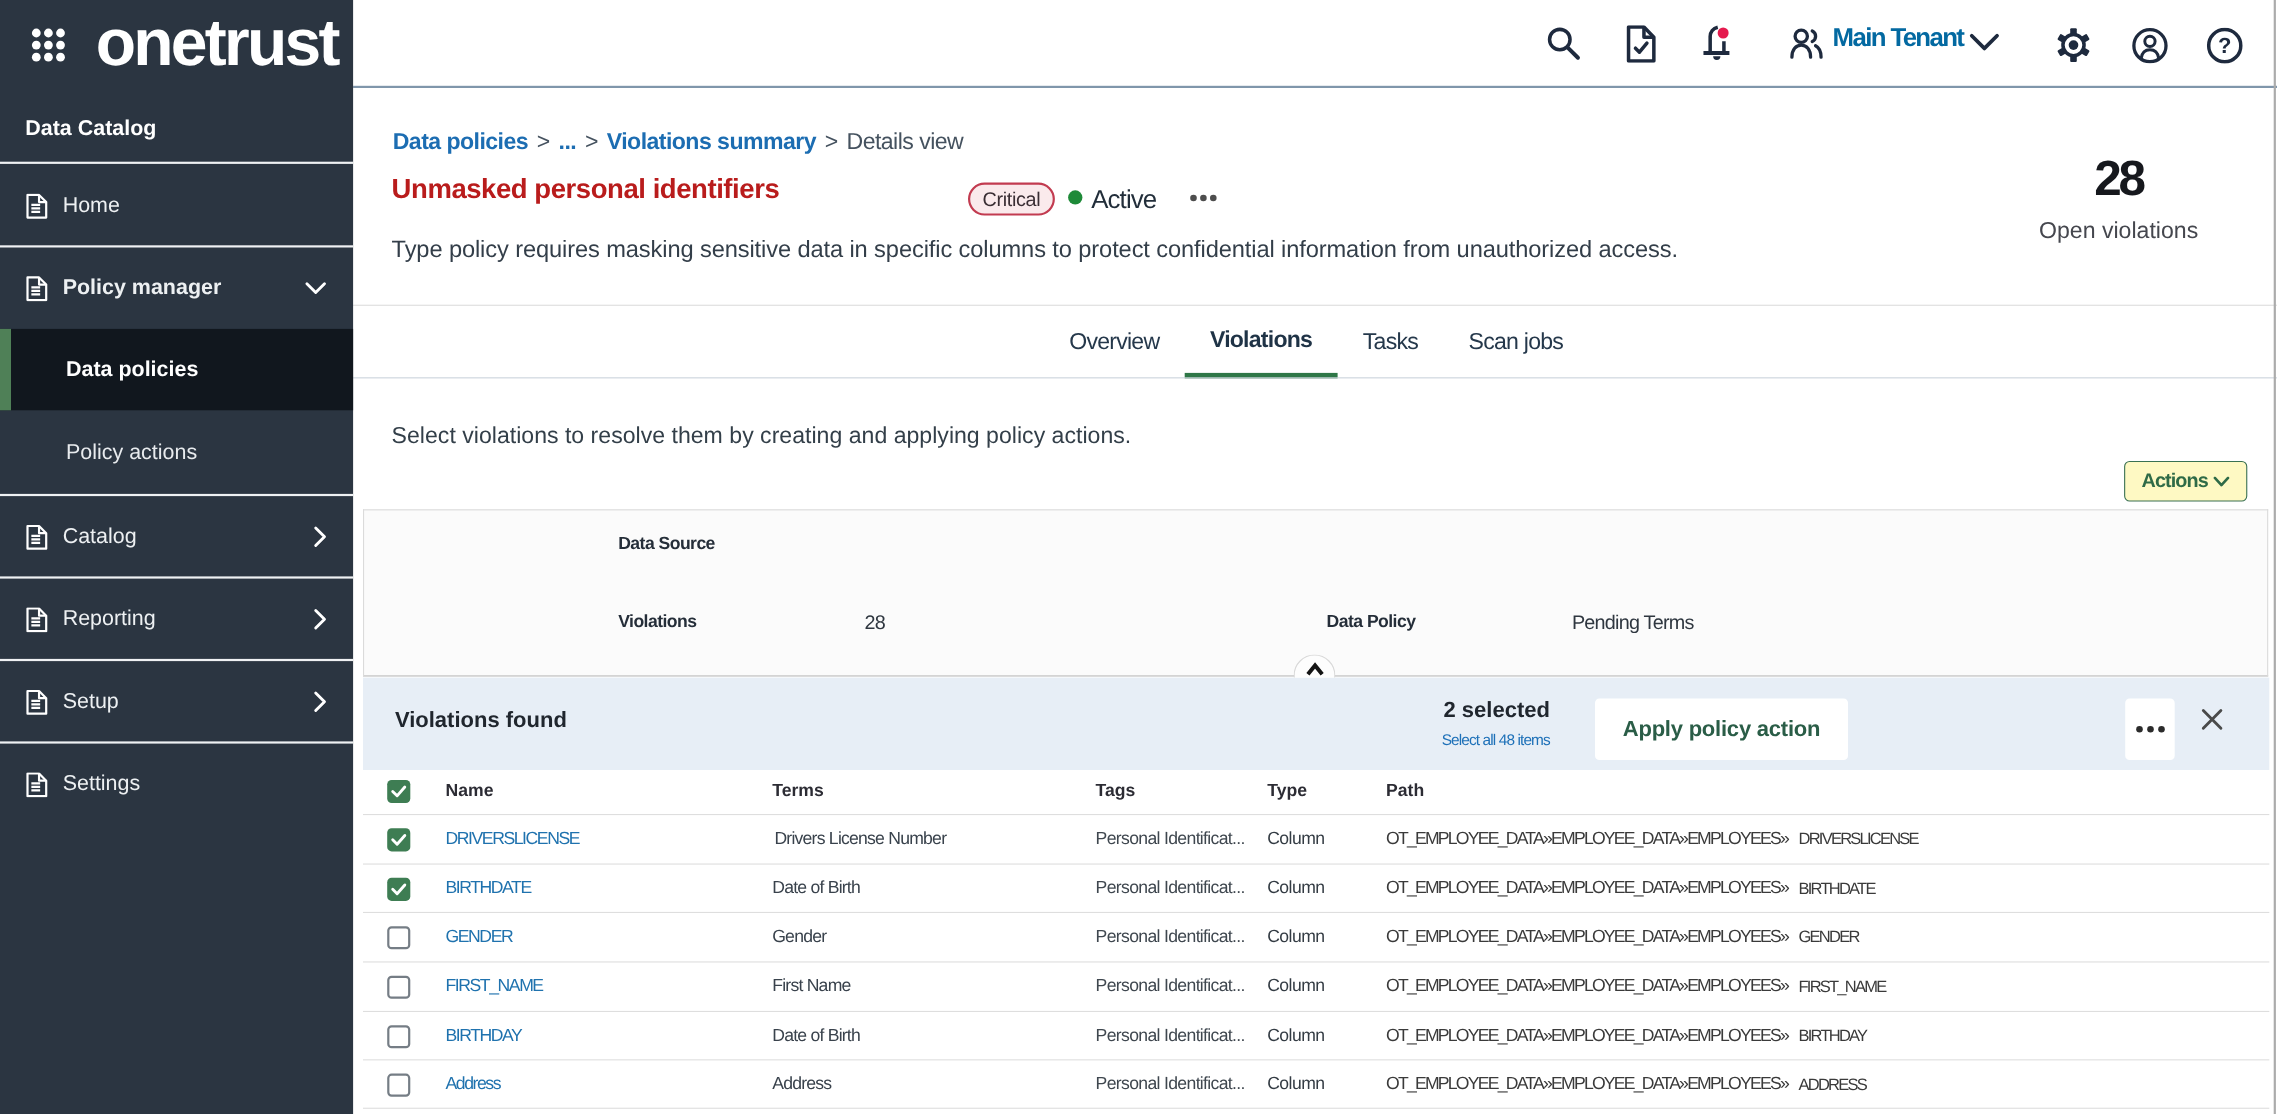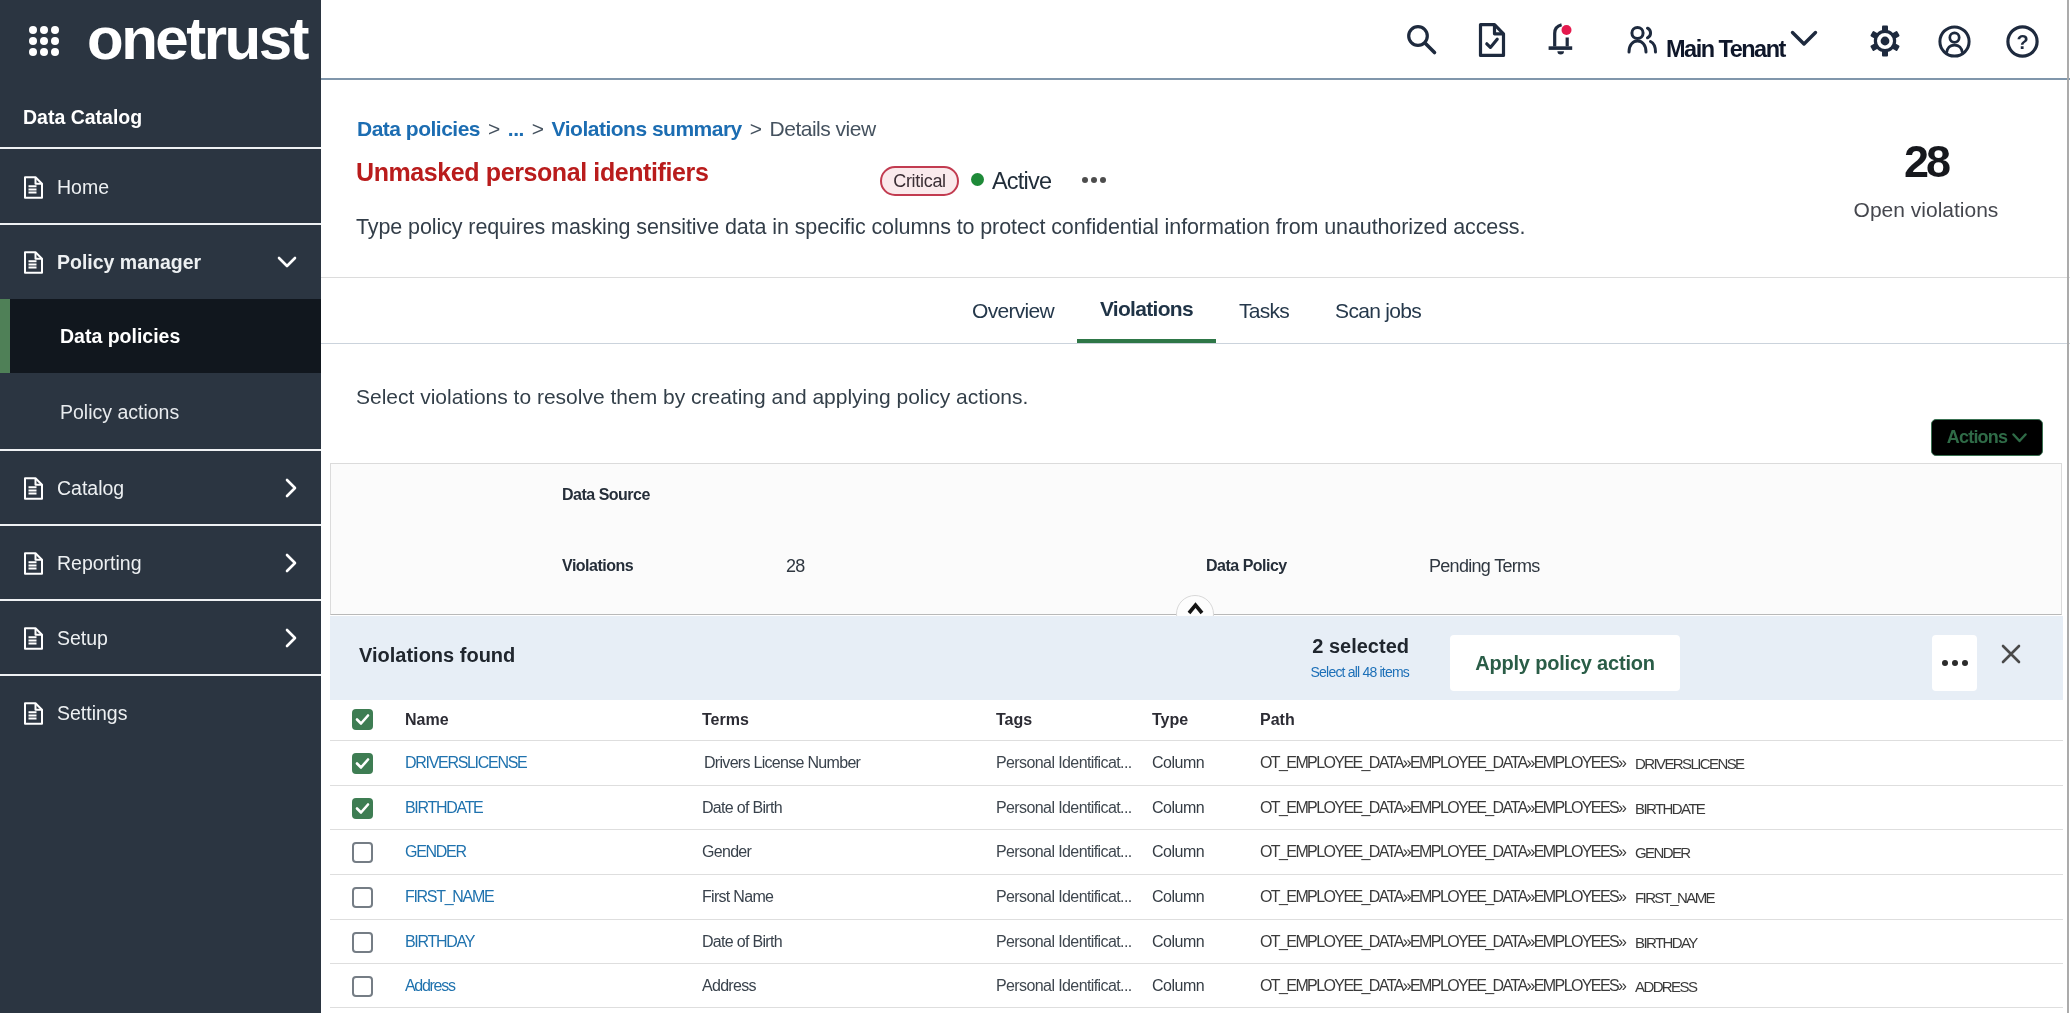--- a/index.html
+++ b/index.html
@@ -19,21 +19,21 @@
 .mitem .mic { position:absolute; left:23px; top:50%; margin-top:-11px; }
 .mitem .mtxt { position:absolute; left:57px; top:50%; transform:translateY(-50%); }
 .mitem .chev { position:absolute; right:24px; top:50%; transform:translateY(-50%); }
 #selitem { position:absolute; left:0; top:299px; width:321px; height:74px; background:#11171E; }
 #selitem .bar { position:absolute; left:0; top:0; width:10px; height:74px; background:#4F8057; }
 #selitem .mtxt2 { position:absolute; left:60px; top:50%; transform:translateY(-50%); color:#fff; font-size:19.5px; font-weight:700; }
 .subitem { position:absolute; left:60px; color:#E8EBEE; font-size:19.5px; transform:translateY(-50%); }
 
 
 #topbar { position:absolute; left:321px; top:0; width:1749px; height:80px; background:#fff; border-bottom:2px solid #8096AB; }
-#maintenant { position:absolute; left:1666px; top:36px; font-size:23.5px; font-weight:700; color:#0f172a; letter-spacing:-1.5px; }
+#maintenant { position:absolute; left:1666px; top:21px; font-size:23.5px; font-weight:700; color:#0369a1; letter-spacing:-1.5px; }
 
 
 #crumbs { position:absolute; left:357px; top:117px; font-size:21px; color:#45525F; letter-spacing:-0.5px; }
 #crumbs .lnk { color:#1C6DB2; font-weight:700; }
 #crumbs .sep { color:#45525F; padding:0 8px; font-weight:400; }
 #title { position:absolute; left:356px; top:158px; font-size:25px; font-weight:700; color:#b91c1c; letter-spacing:-0.4px; }
 .pill { position:absolute; left:880px; top:166px; width:79px; height:30px; border:2px solid #C23B50; background:#FAEAEC; border-radius:16px; color:#3A2E34; font-size:18px; letter-spacing:-0.3px; display:flex; align-items:center; justify-content:center; }
 #activedot { position:absolute; left:971px; top:173px; width:13px; height:13px; border-radius:50%; background:#1E8A38; }
 #activelbl { position:absolute; left:992px; top:168px; font-size:23.5px; color:#222E3A; letter-spacing:-0.8px; }
 #hmenu { position:absolute; left:1082px; top:177px; display:flex; gap:3px; }
@@ -44,21 +44,21 @@
 
 
 #hdrdiv { position:absolute; left:321px; top:277px; width:1749px; height:1px; background:#DCDCDC; }
 #tabs { position:absolute; left:949px; top:278px; height:66px; display:flex; }
 .tab { height:66px; padding:0 23px; display:flex; align-items:center; font-size:21px; color:#25384B; letter-spacing:-0.7px; }
 .tab.active { font-weight:700; color:#1F3346; border-bottom:5px solid #2E7747; }
 #tabline { position:absolute; left:321px; top:343px; width:1749px; height:1px; background:#CBD3DC; }
 
 
 #selmsg { position:absolute; left:356px; top:385px; font-size:21px; color:#333F49; letter-spacing:0; }
-#actbtn { position:absolute; left:1931px; top:419px; width:112px; height:37px; border:1.5px solid #3A7152; border-radius:5px; background:#000000; color:#2F6B47; font-size:18px; font-weight:700; letter-spacing:-0.8px; display:flex; align-items:center; justify-content:center; gap:5px; }
+#actbtn { position:absolute; left:1931px; top:419px; width:112px; height:37px; border:1.5px solid #3A7152; border-radius:5px; background:#fef9c3; color:#2F6B47; font-size:18px; font-weight:700; letter-spacing:-0.8px; display:flex; align-items:center; justify-content:center; gap:5px; }
 
 
 #panel { position:absolute; left:330px; top:463px; width:1732px; height:152px; background:#FBFBFB; border:1px solid #DBDBDB; border-bottom:1px solid #B9B9B9; }
 .flabel { position:absolute; font-size:16px; font-weight:700; color:#252E39; letter-spacing:-0.5px; }
 .fval { position:absolute; font-size:18px; color:#2F3740; letter-spacing:-0.7px; }
 #dsinput { position:absolute; left:786px; top:486px; width:619px; height:31px; border:1.5px solid #A8BFD8; border-radius:4px; background:#fff; font-size:16px; color:#2F3740; letter-spacing:-1px; display:flex; align-items:center; padding-left:6px; }
 
 
 #collwrap { position:absolute; left:1176px; top:595px; width:38px; height:21px; overflow:hidden; z-index:5; }
 #collcirc { width:38px; height:38px; border-radius:50%; background:#FDFDFD; border:1px solid #D8D8D8; }

